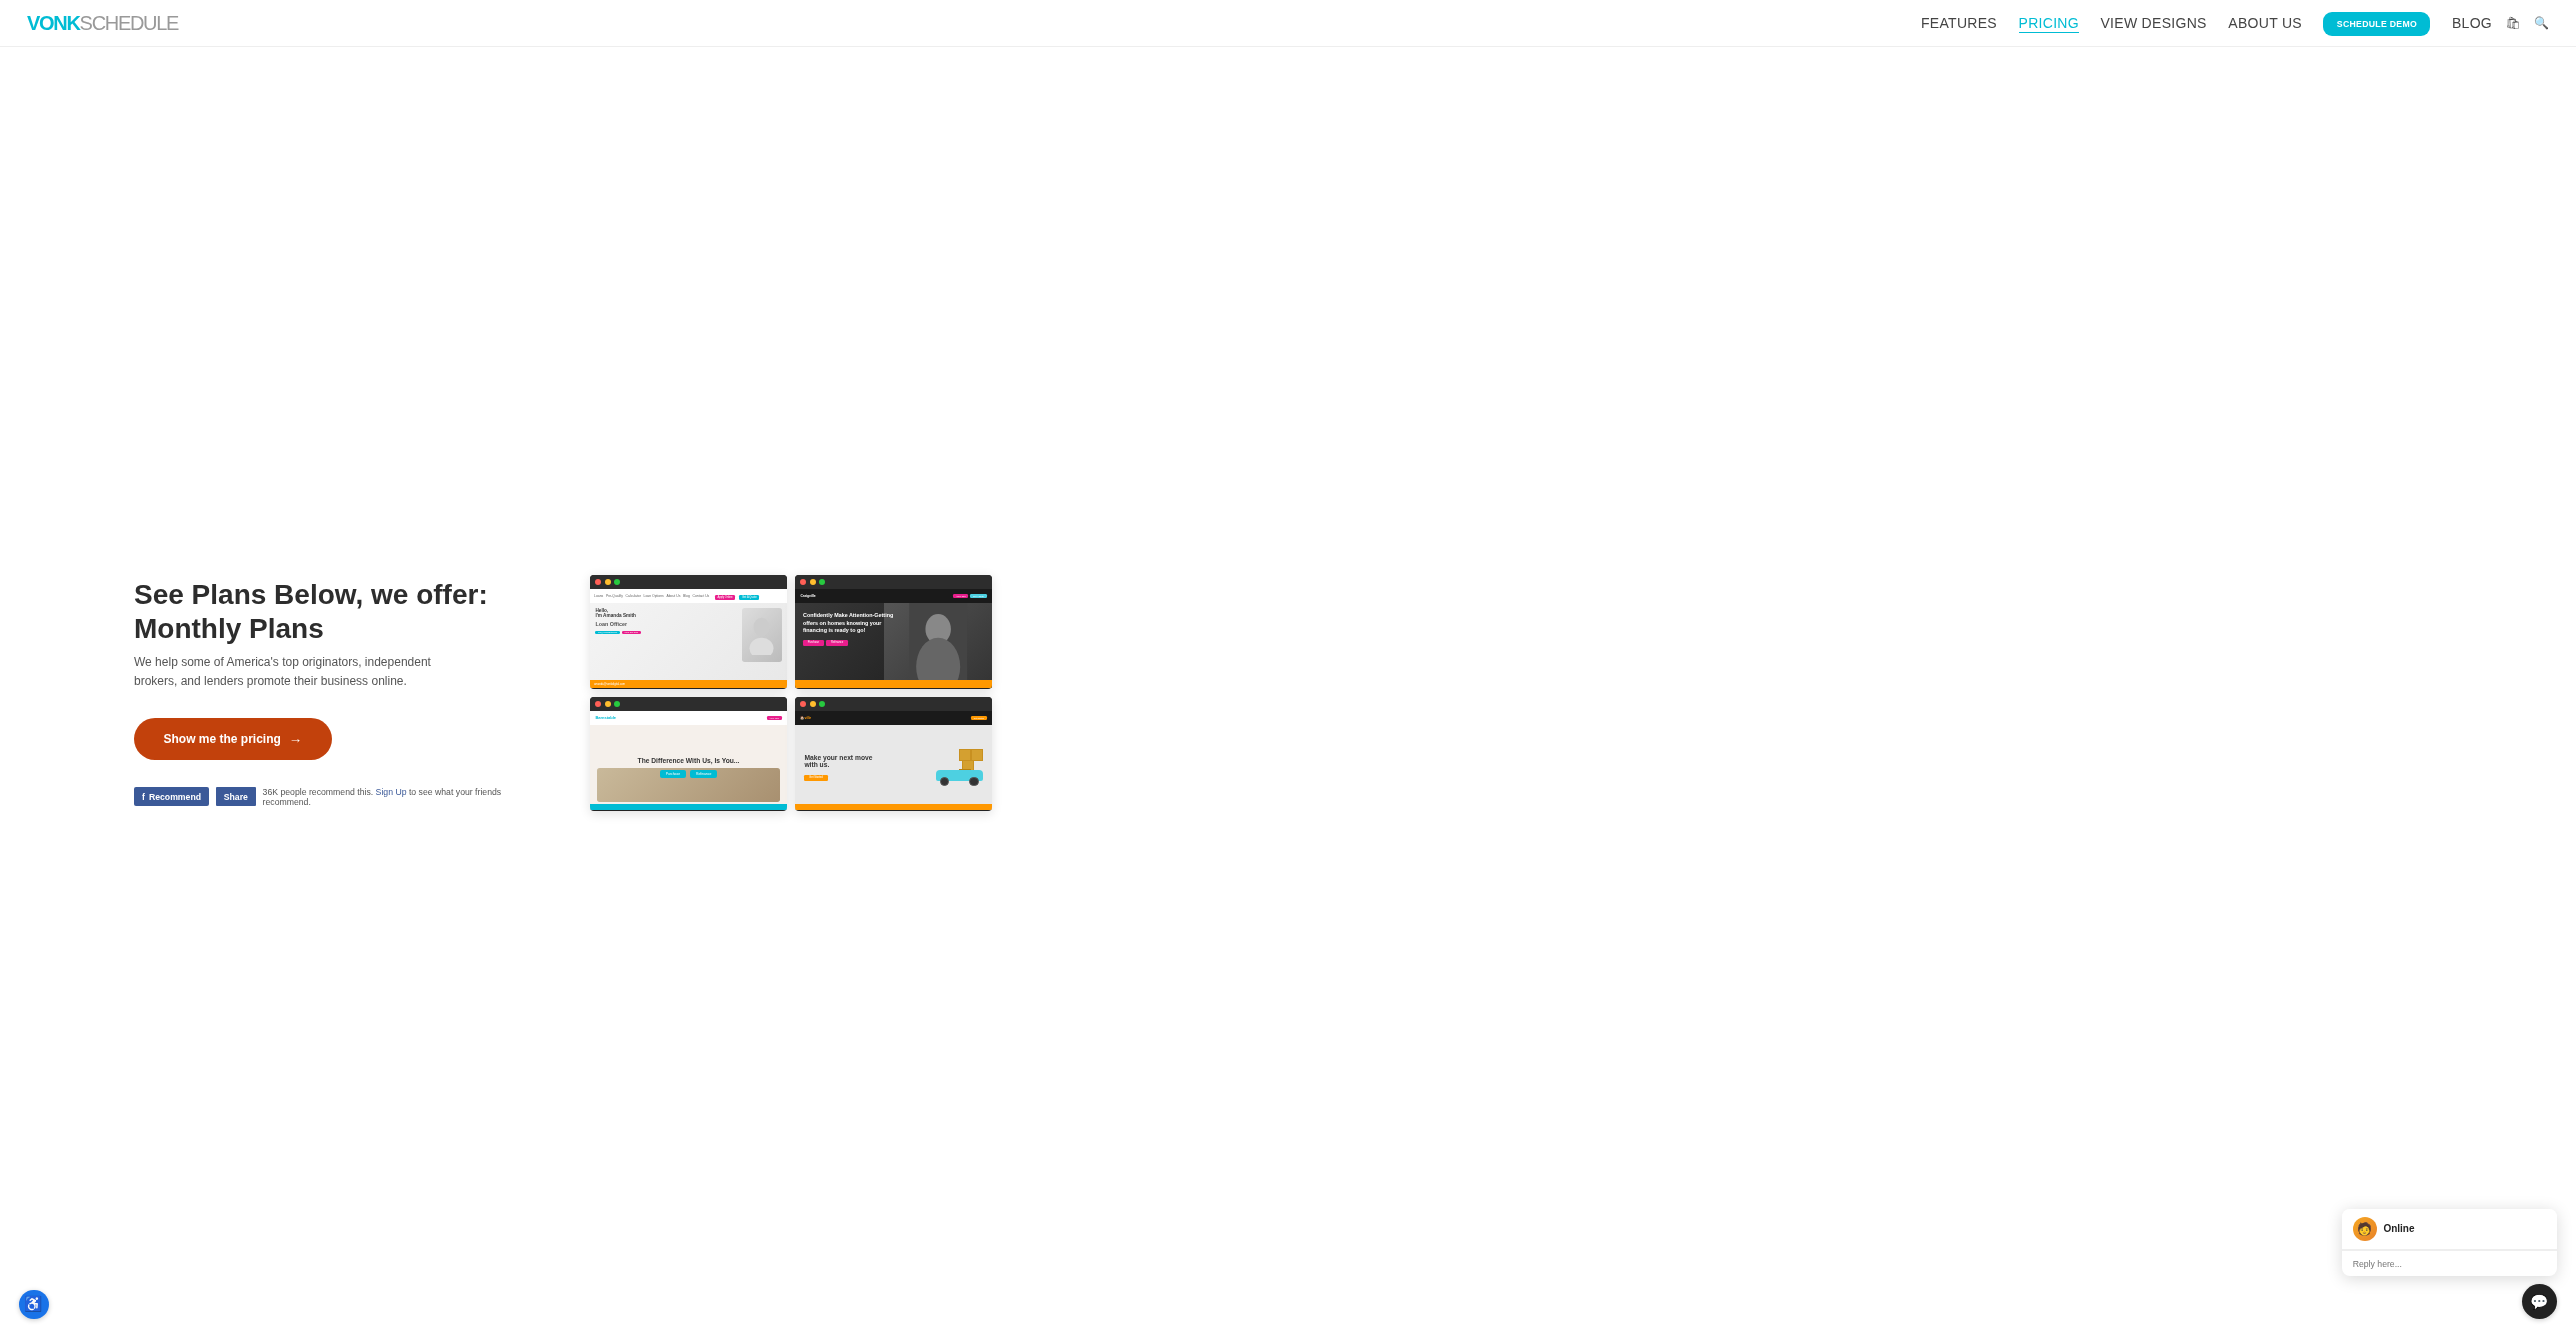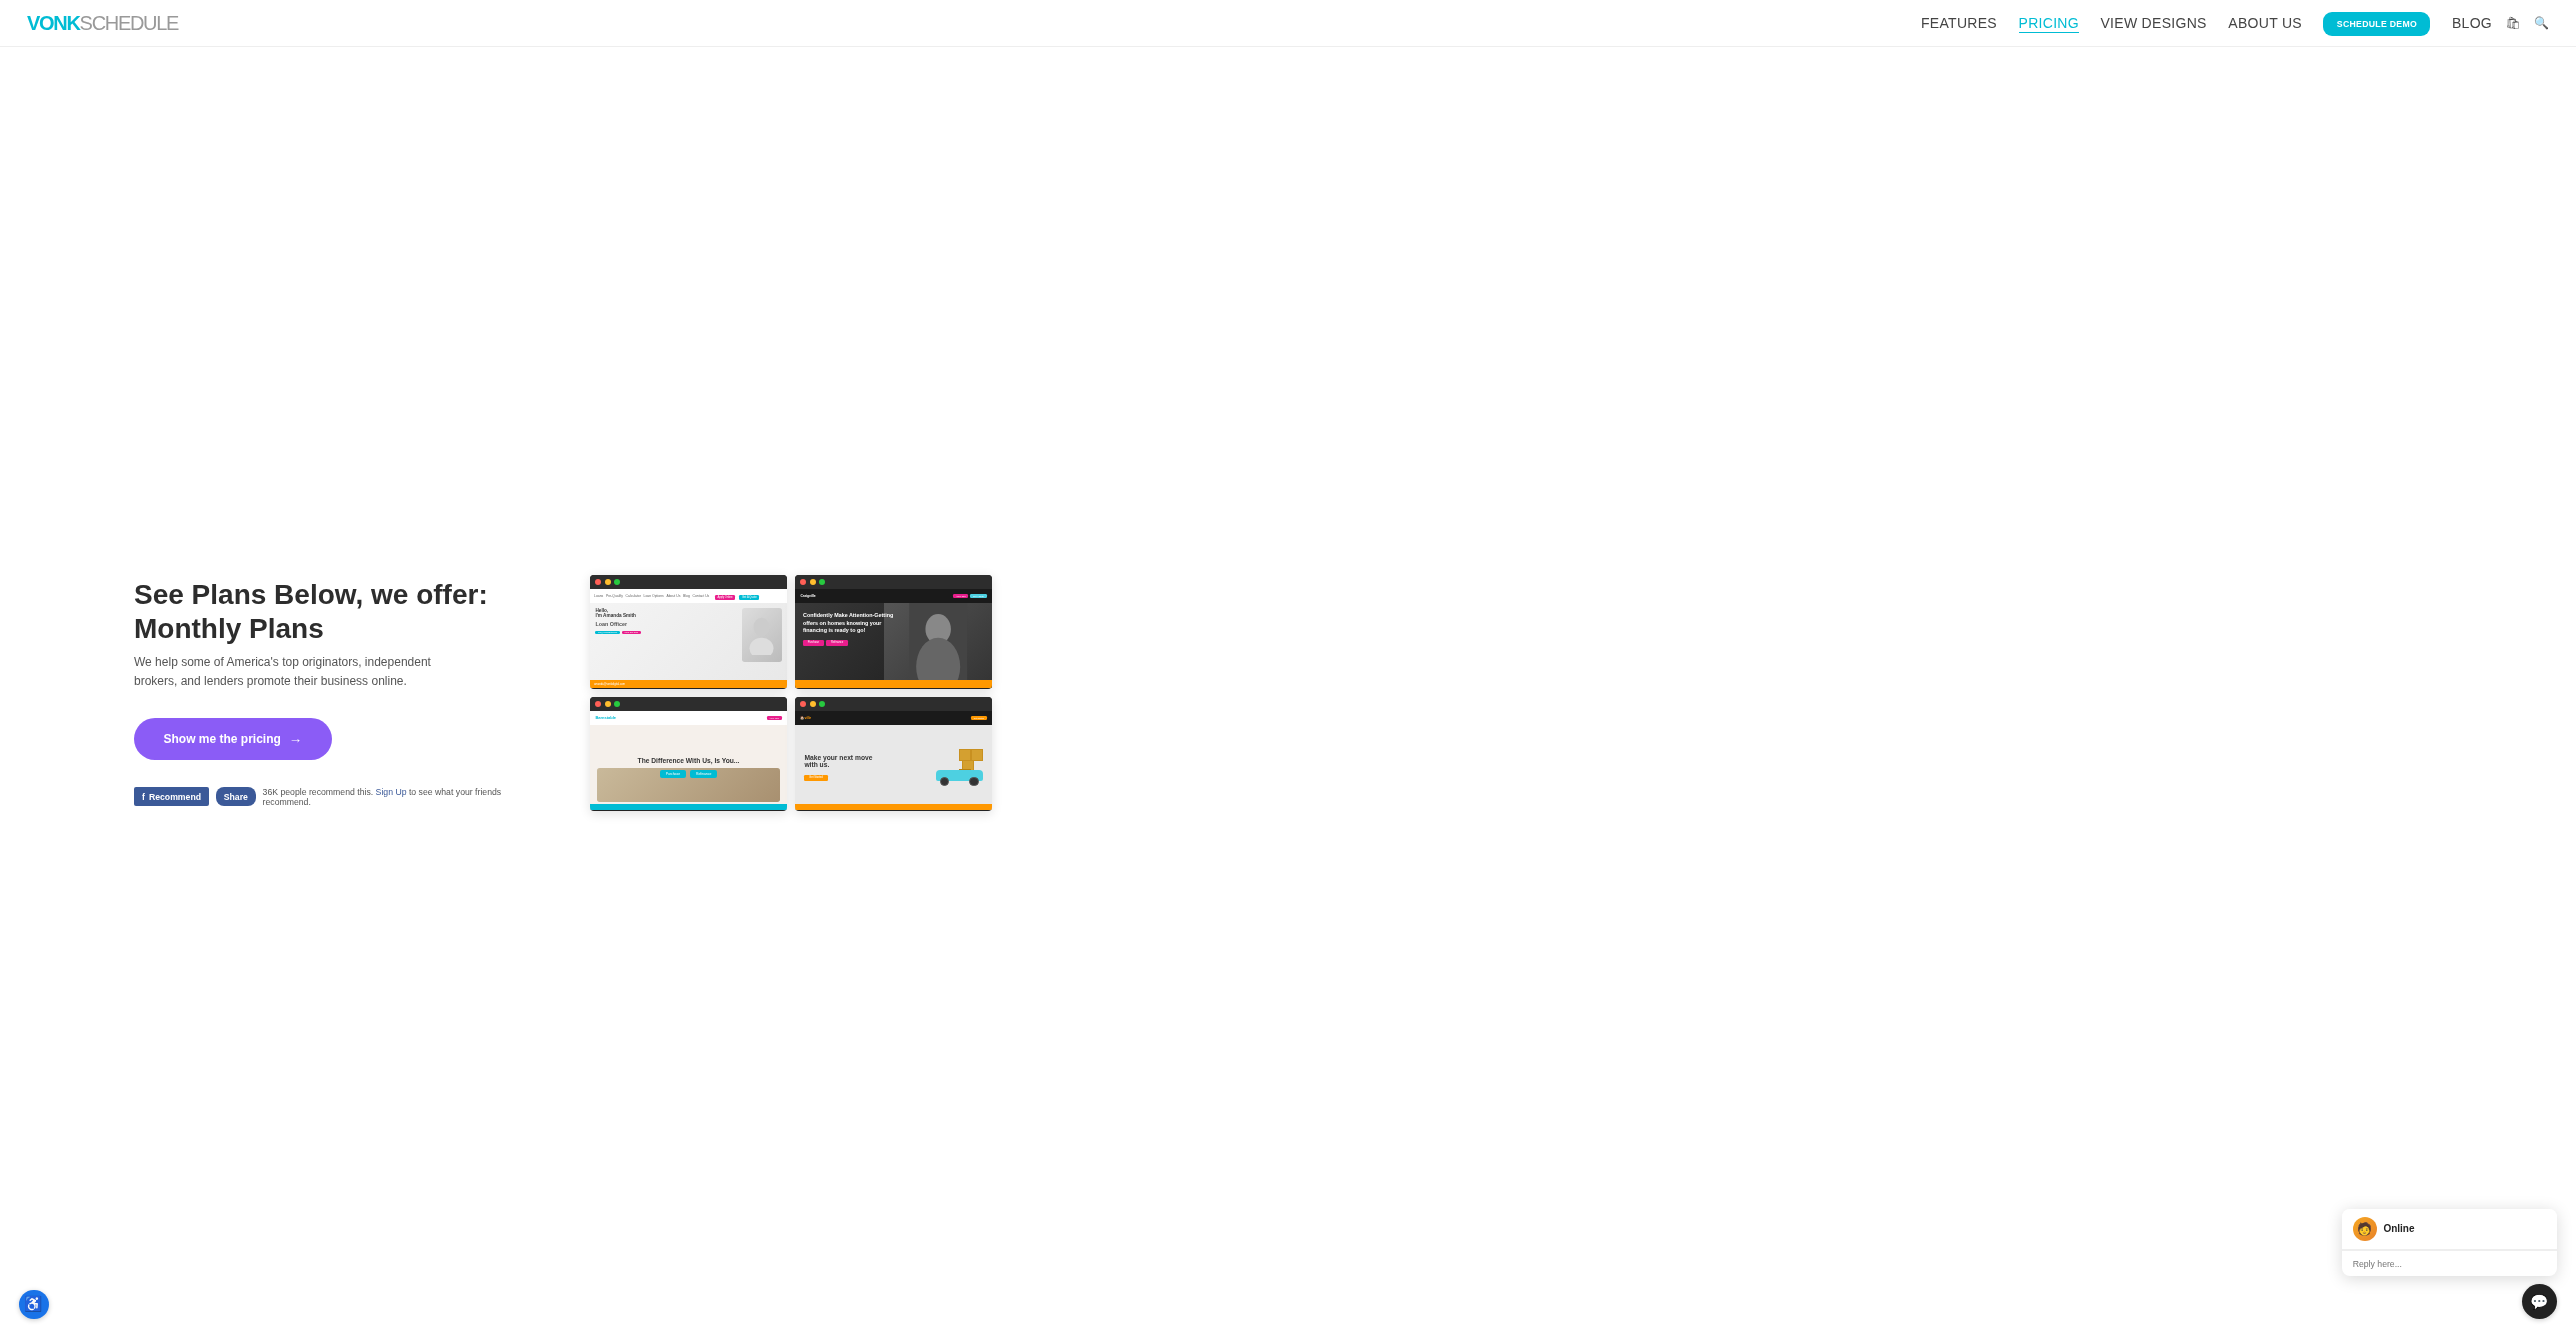--- a/index.html
+++ b/index.html
@@ -92,21 +92,21 @@
       font-size: 12px;
       color: #555;
       line-height: 1.6;
       margin-bottom: 27px;
       max-width: 322px;
     }
     .cta-btn {
       display: inline-flex;
       align-items: center;
       gap: 8px;
-      background: #8b5cf6;
+      background: #c2410c;
       color: #fff;
       font-size: 12px;
       font-weight: 600;
       padding: 13.4px 29.5px;
       border-radius: 34px;
       cursor: pointer;
       border: none;
       text-decoration: none;
       margin-bottom: 21.5px;
     }
@@ -131,21 +131,21 @@
       border-radius: 2px;
       cursor: pointer;
       border: none;
     }
     .fb-share-btn {
       background: #3b5998;
       color: #fff;
       font-size: 8.7px;
       font-weight: 600;
       padding: 4.7px 8px;
-      border-radius: 8px;
+      border-radius: 1px;
       cursor: pointer;
       border: none;
     }
     .fb-text {
       font-size: 8.7px;
       color: #555;
     }
     .fb-text a {
       color: #3b5998;
       text-decoration: none;

